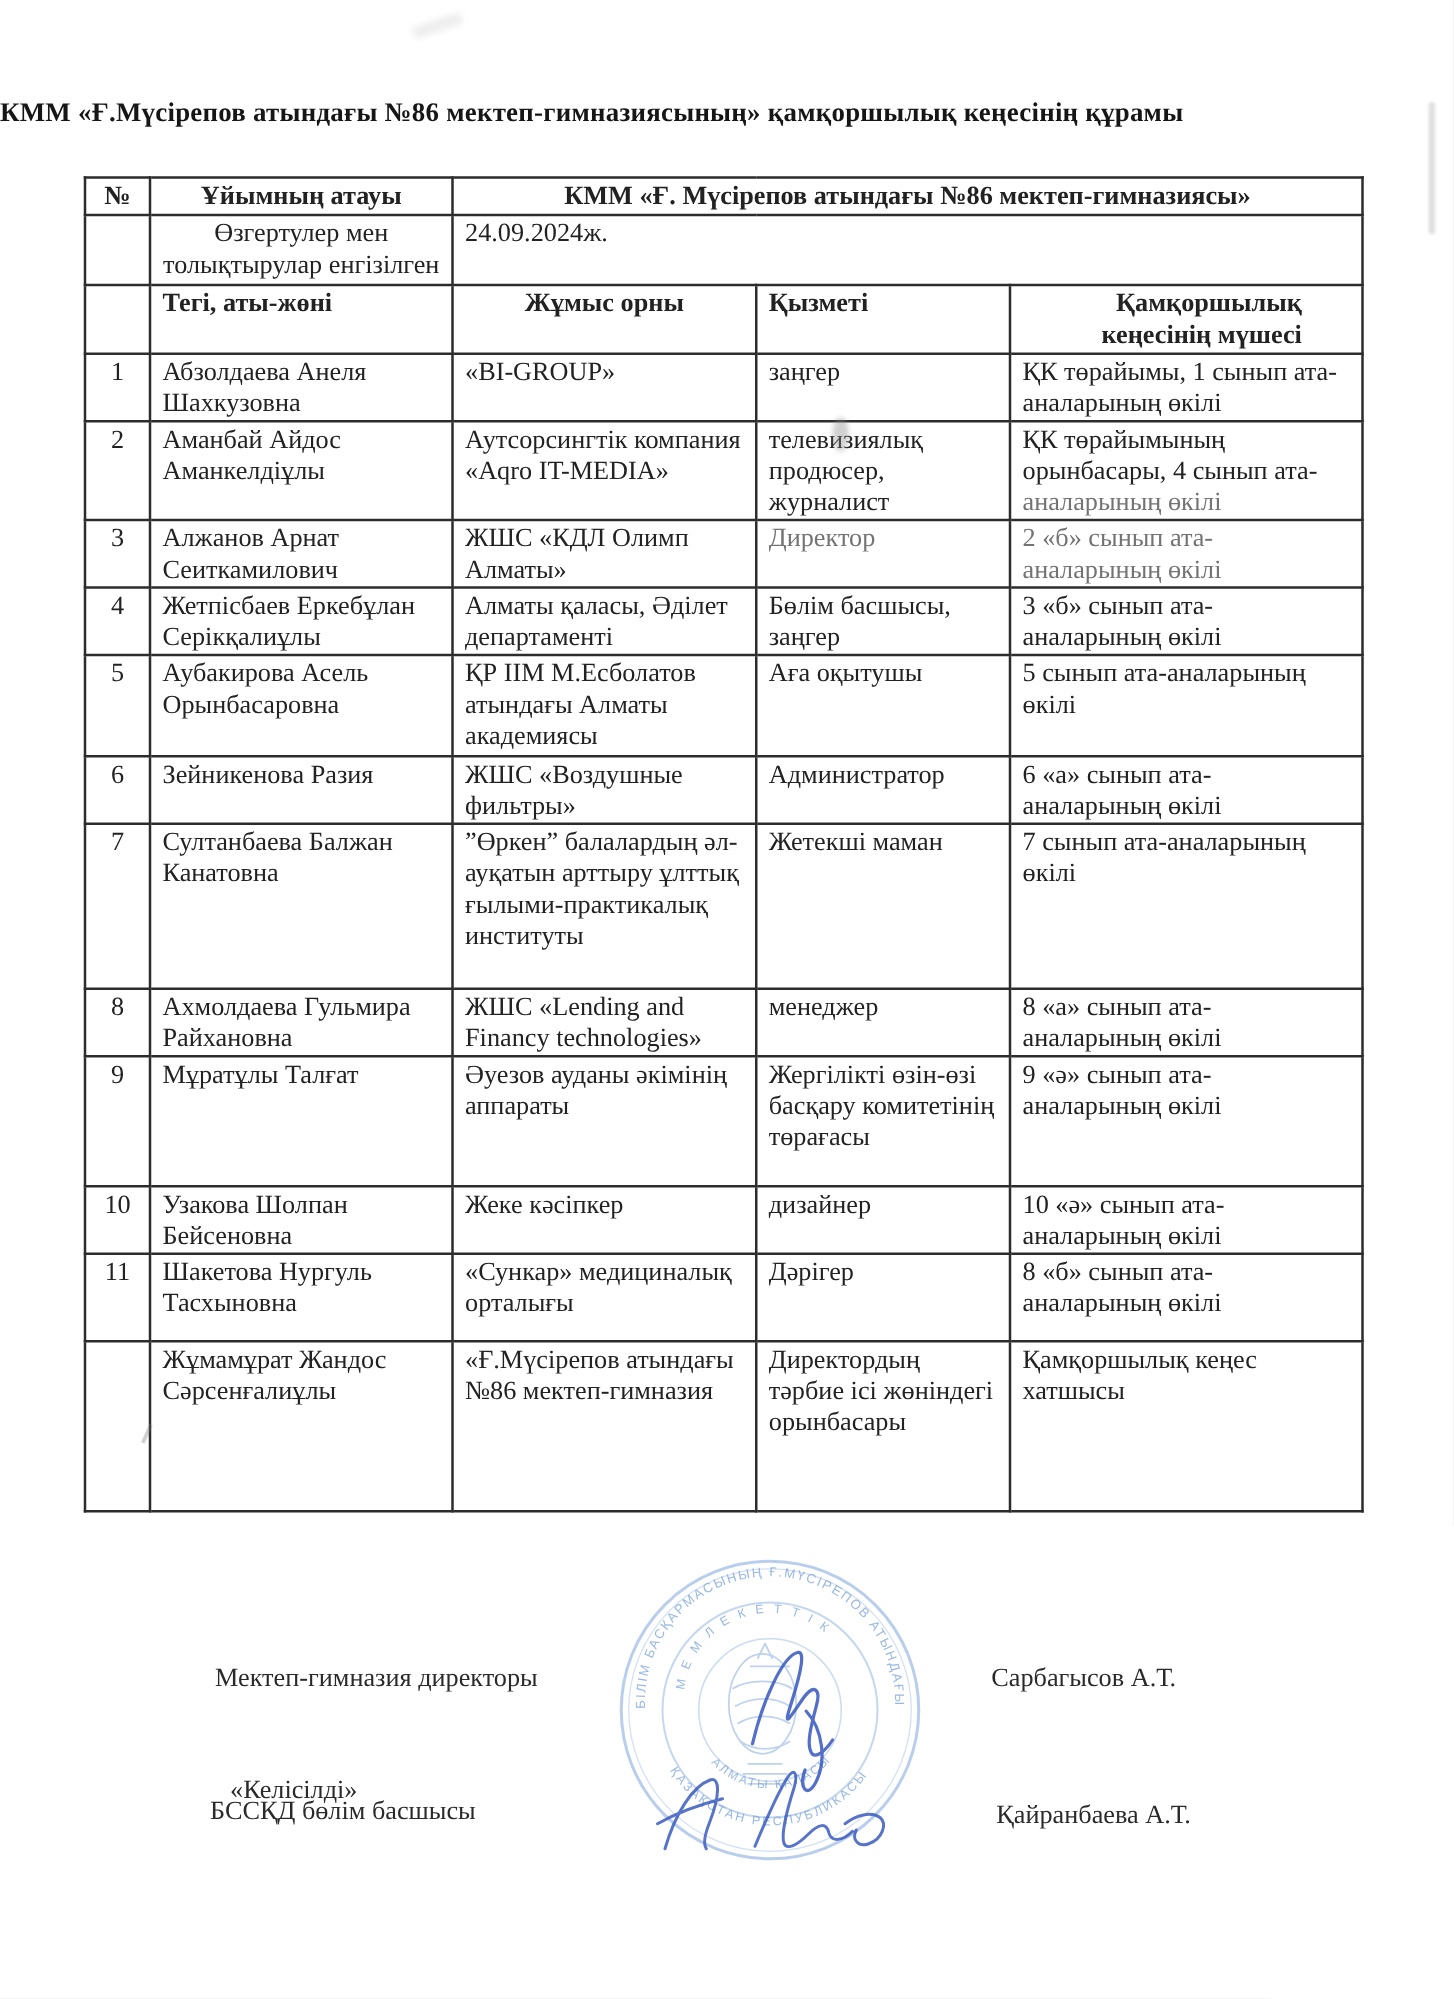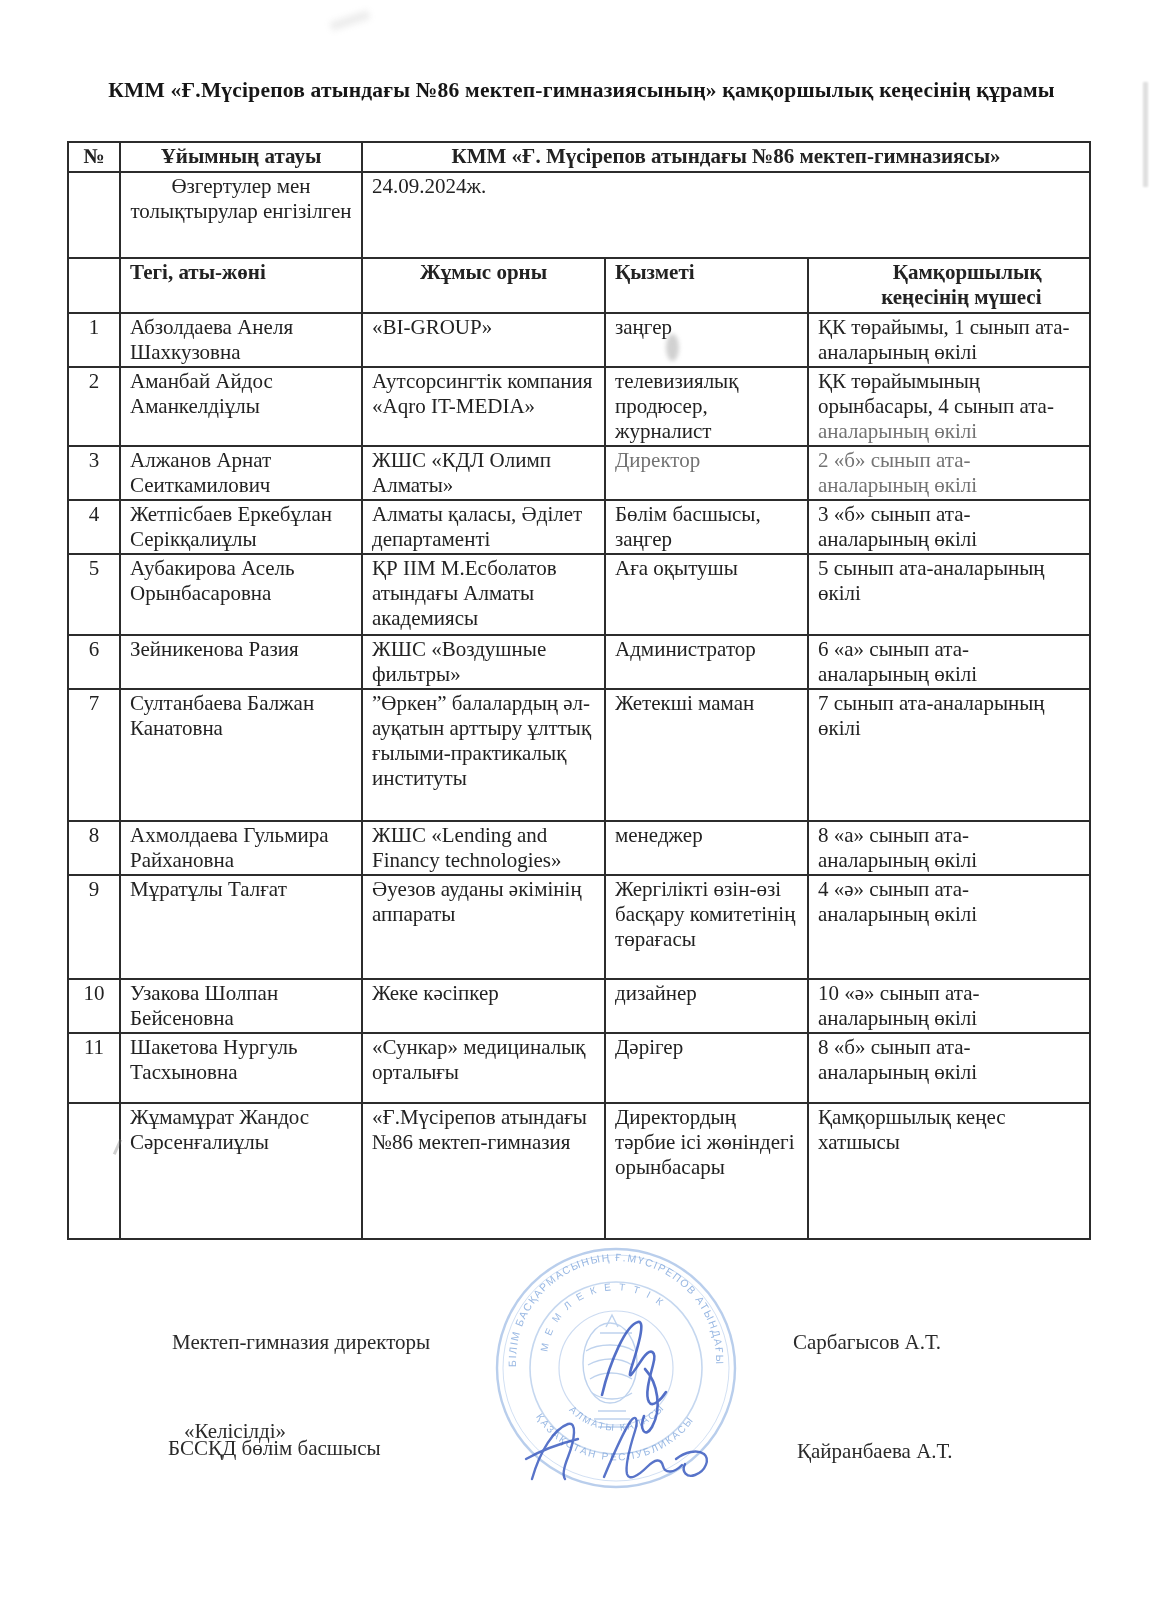--- a/index.html
+++ b/index.html
@@ -6,21 +6,21 @@
   .page{
     position:relative;
     width:1163px;height:1599px;
     background:#ffffff;
     font-family:"Liberation Serif","DejaVu Serif",serif;
     color:#1e1e1e;
     overflow:hidden;
   }
   .title{
     position:absolute;top:78px;left:0;width:100%;
-    text-align:center;font-weight:bold;font-size:21.5px;letter-spacing:.2px;
+    text-align:left;font-weight:bold;font-size:21.5px;letter-spacing:.2px;
     color:#161616;
   }
   table.doc{
     position:absolute;left:67px;top:141px;
     width:1022px;border-collapse:collapse;table-layout:fixed;
     font-size:21px;line-height:25px;color:#222;
   }
   table.doc td{
     border:2px solid #2c2c2c;
     vertical-align:top;
@@ -60,21 +60,21 @@
         <col style="width:203px">
         <col style="width:282px">
     </colgroup>
 
     <tbody>
         <tr style="height:30px">
       <td class="c b">№</td>
       <td class="c b">Ұйымның атауы</td>
       <td class="c b" colspan="3">КММ «Ғ. Мүсірепов атындағы №86 мектеп-гимназиясы»</td>
     </tr>
-    <tr style="height:86px">
+    <tr style="height:56px">
       <td></td>
       <td class="c">Өзгертулер мен толықтырулар енгізілген</td>
       <td colspan="3">24.09.2024ж.</td>
     </tr>
 
     <tr style="height:55px">
       <td></td>
       <td class="b">Тегі, аты-жөні</td>
       <td class="c b">Жұмыс орны</td>
       <td class="b">Қызметі</td>
@@ -135,21 +135,21 @@
       <td>Ахмолдаева Гульмира Райхановна</td>
       <td>ЖШС «Lending and Financy technologies»</td>
       <td>менеджер</td>
       <td>8 «а» сынып ата-аналарының өкілі</td>
     </tr>
     <tr style="height:104px">
       <td class="num">9</td>
       <td>Мұратұлы Талғат</td>
       <td>Әуезов ауданы әкімінің аппараты</td>
       <td>Жергілікті өзін-өзі басқару комитетінің төрағасы</td>
-      <td>4 «ә» сынып ата-аналарының өкілі</td>
+      <td>9 «ә» сынып ата-аналарының өкілі</td>
     </tr>
     <tr style="height:51px">
       <td class="num">10</td>
       <td>Узакова Шолпан Бейсеновна</td>
       <td>Жеке кәсіпкер</td>
       <td>дизайнер</td>
       <td>10 «ә»  сынып ата-аналарының өкілі</td>
     </tr>
     <tr style="height:70px">
       <td class="num">11</td>

